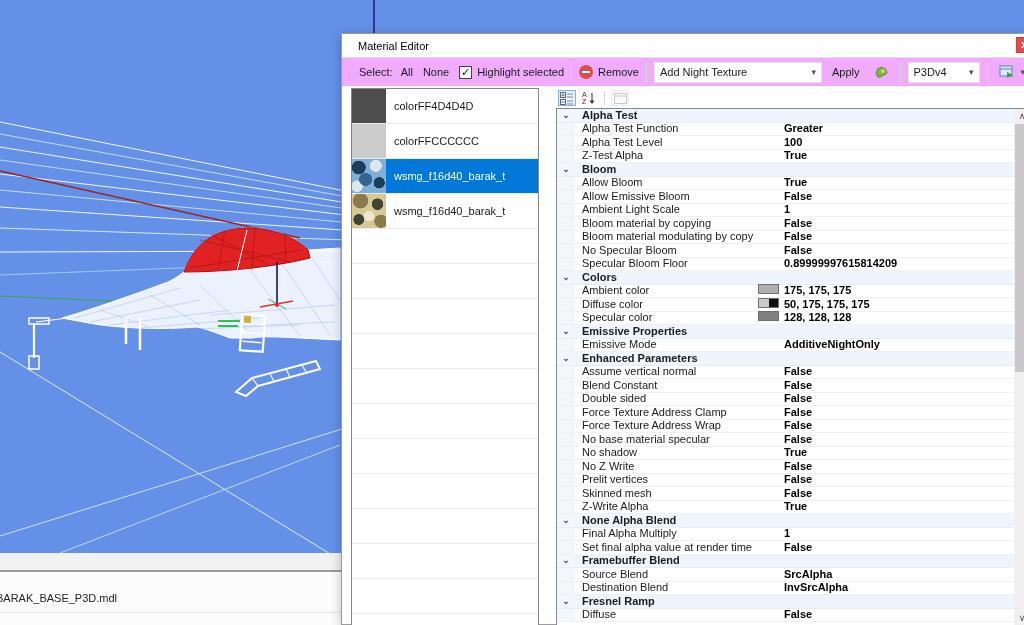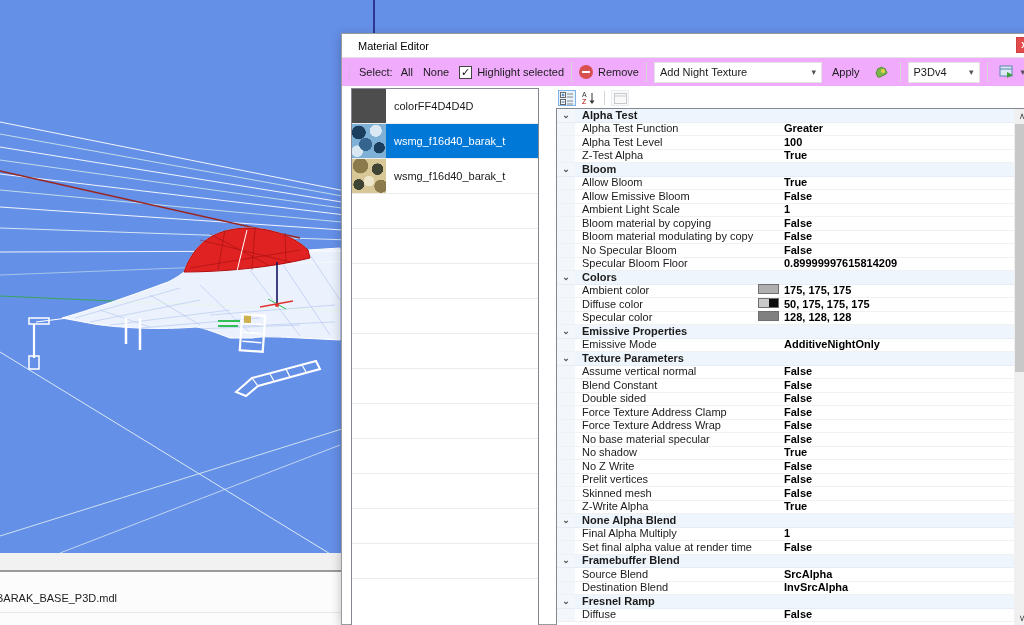--- a/index.html
+++ b/index.html
@@ -245,20 +245,24 @@
       </span>
       <span class="drop-arrow">▾</span>
     </div>
 
     <div id="content">
       <div id="material-list">
           <div class="mat-row">
             <div class="thumb dark-gray"></div>
             <div class="mat-label">colorFF4D4D4D</div>
           </div>
+          <div class="mat-row">
+            <div class="thumb light-gray"></div>
+            <div class="mat-label">colorFFCCCCCC</div>
+          </div>
           <div class="mat-row sel">
             <div class="thumb blue-camo"></div>
             <div class="mat-label">wsmg_f16d40_barak_t</div>
           </div>
           <div class="mat-row">
             <div class="thumb tan-camo"></div>
             <div class="mat-label">wsmg_f16d40_barak_t</div>
           </div>
           <div class="mat-row"></div>
           <div class="mat-row"></div>
@@ -436,21 +440,21 @@
               <div class="prow prop">
                 <div class="gutter"></div>
                 <div class="pname">Emissive Mode</div>
                 <div class="pvalue">
                   <div class="swatch-slot"></div>
                   <span>AdditiveNightOnly</span>
                 </div>
               </div>
               <div class="prow cat">
                 <div class="gutter">⌄</div>
-                <div class="pname">Texture Parameters</div>
+                <div class="pname">Enhanced Parameters</div>
               </div>
               <div class="prow prop">
                 <div class="gutter"></div>
                 <div class="pname">Assume vertical normal</div>
                 <div class="pvalue">
                   <div class="swatch-slot"></div>
                   <span>False</span>
                 </div>
               </div>
               <div class="prow prop">

